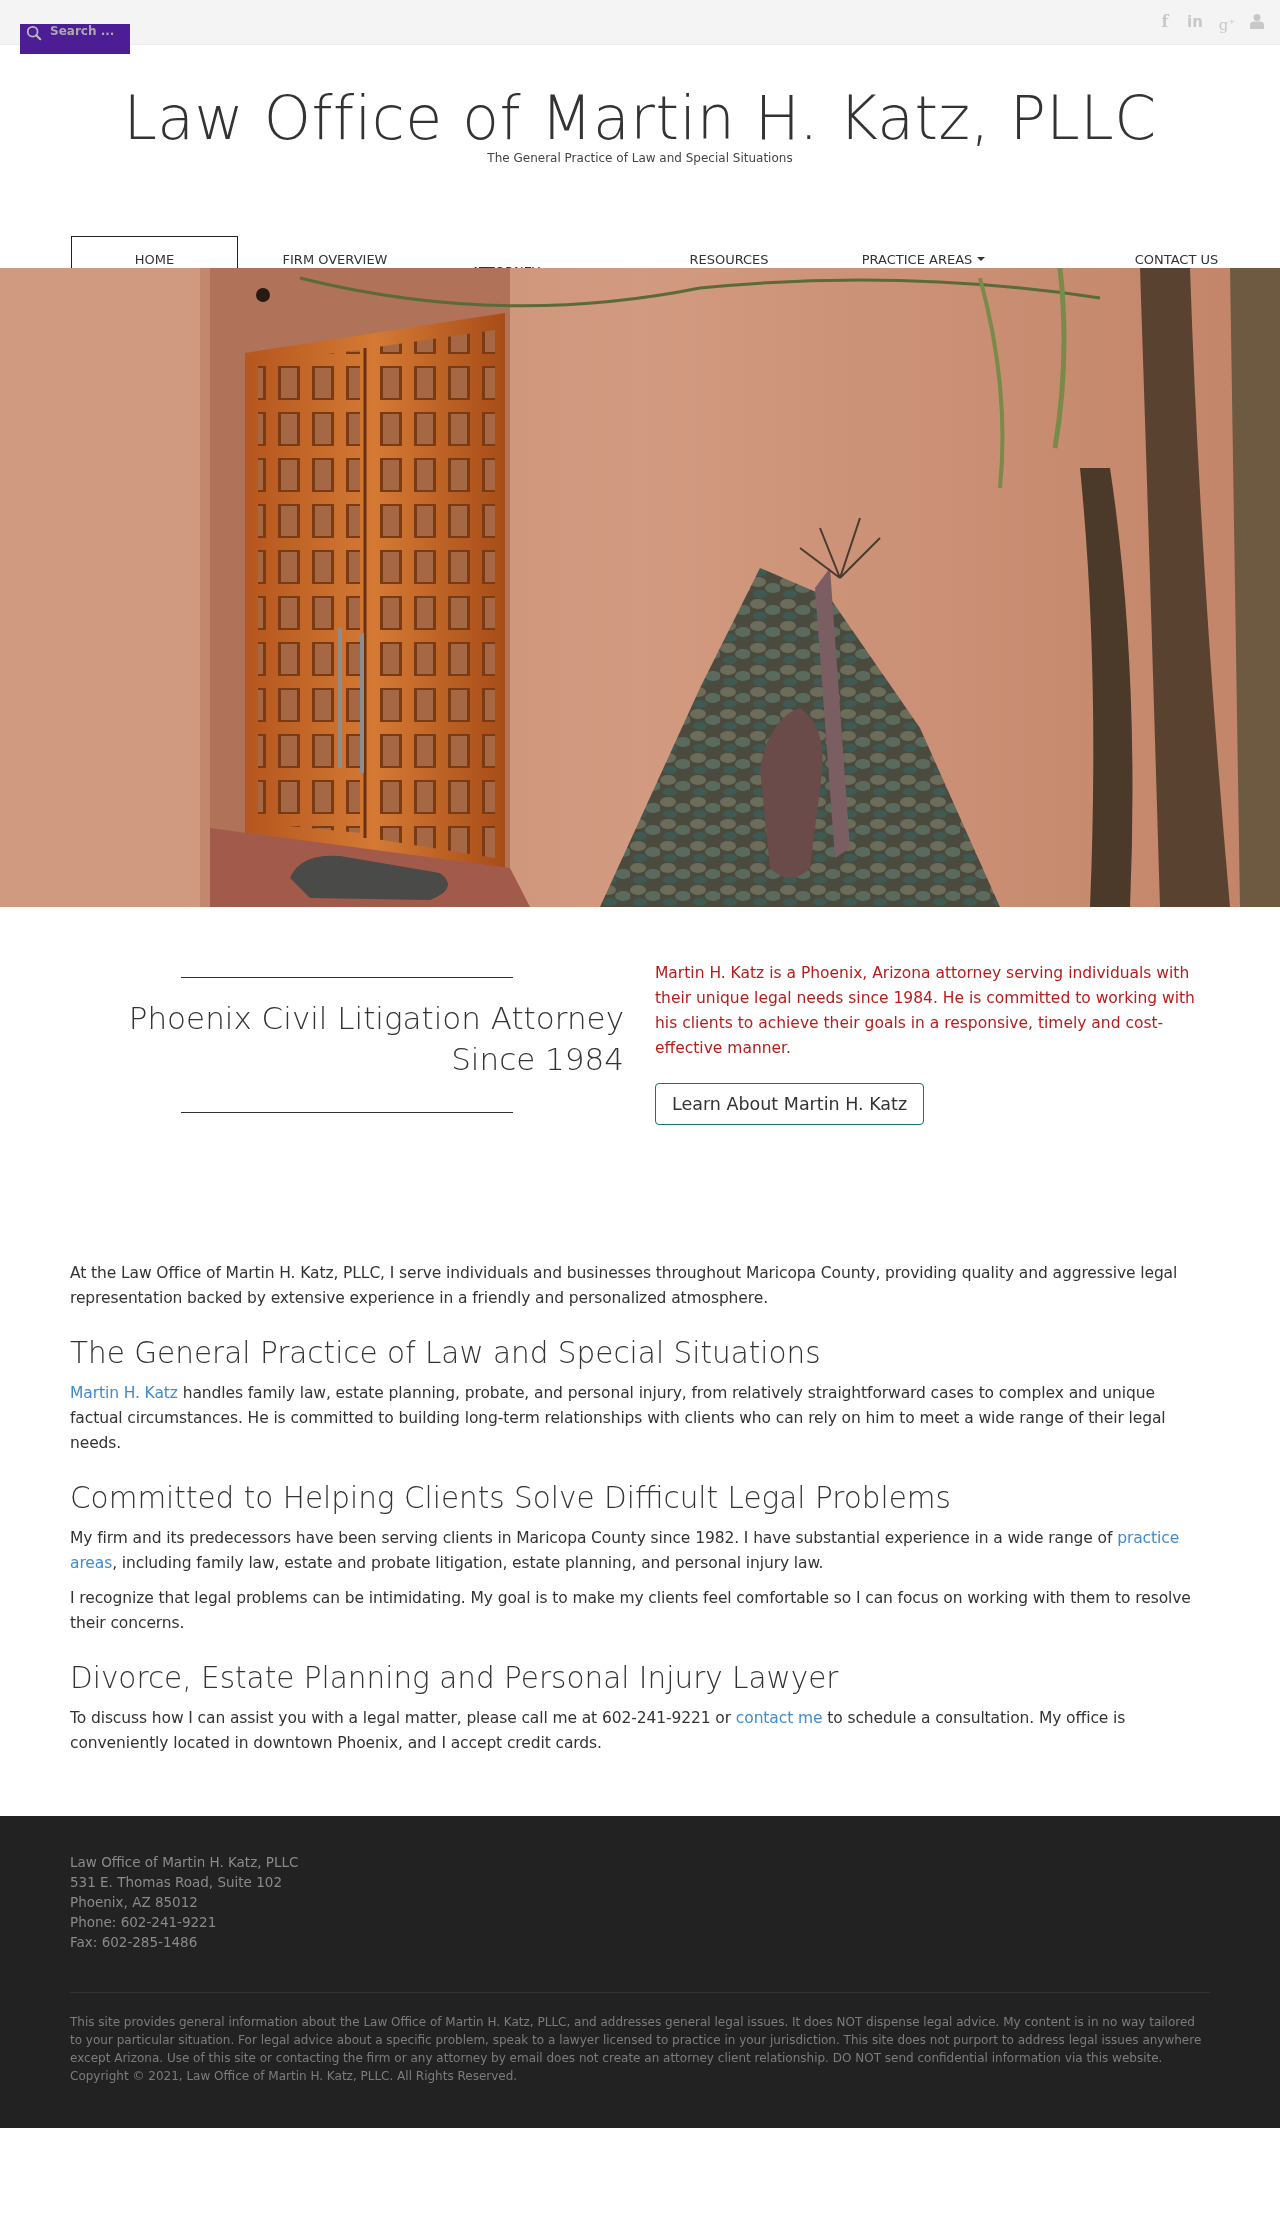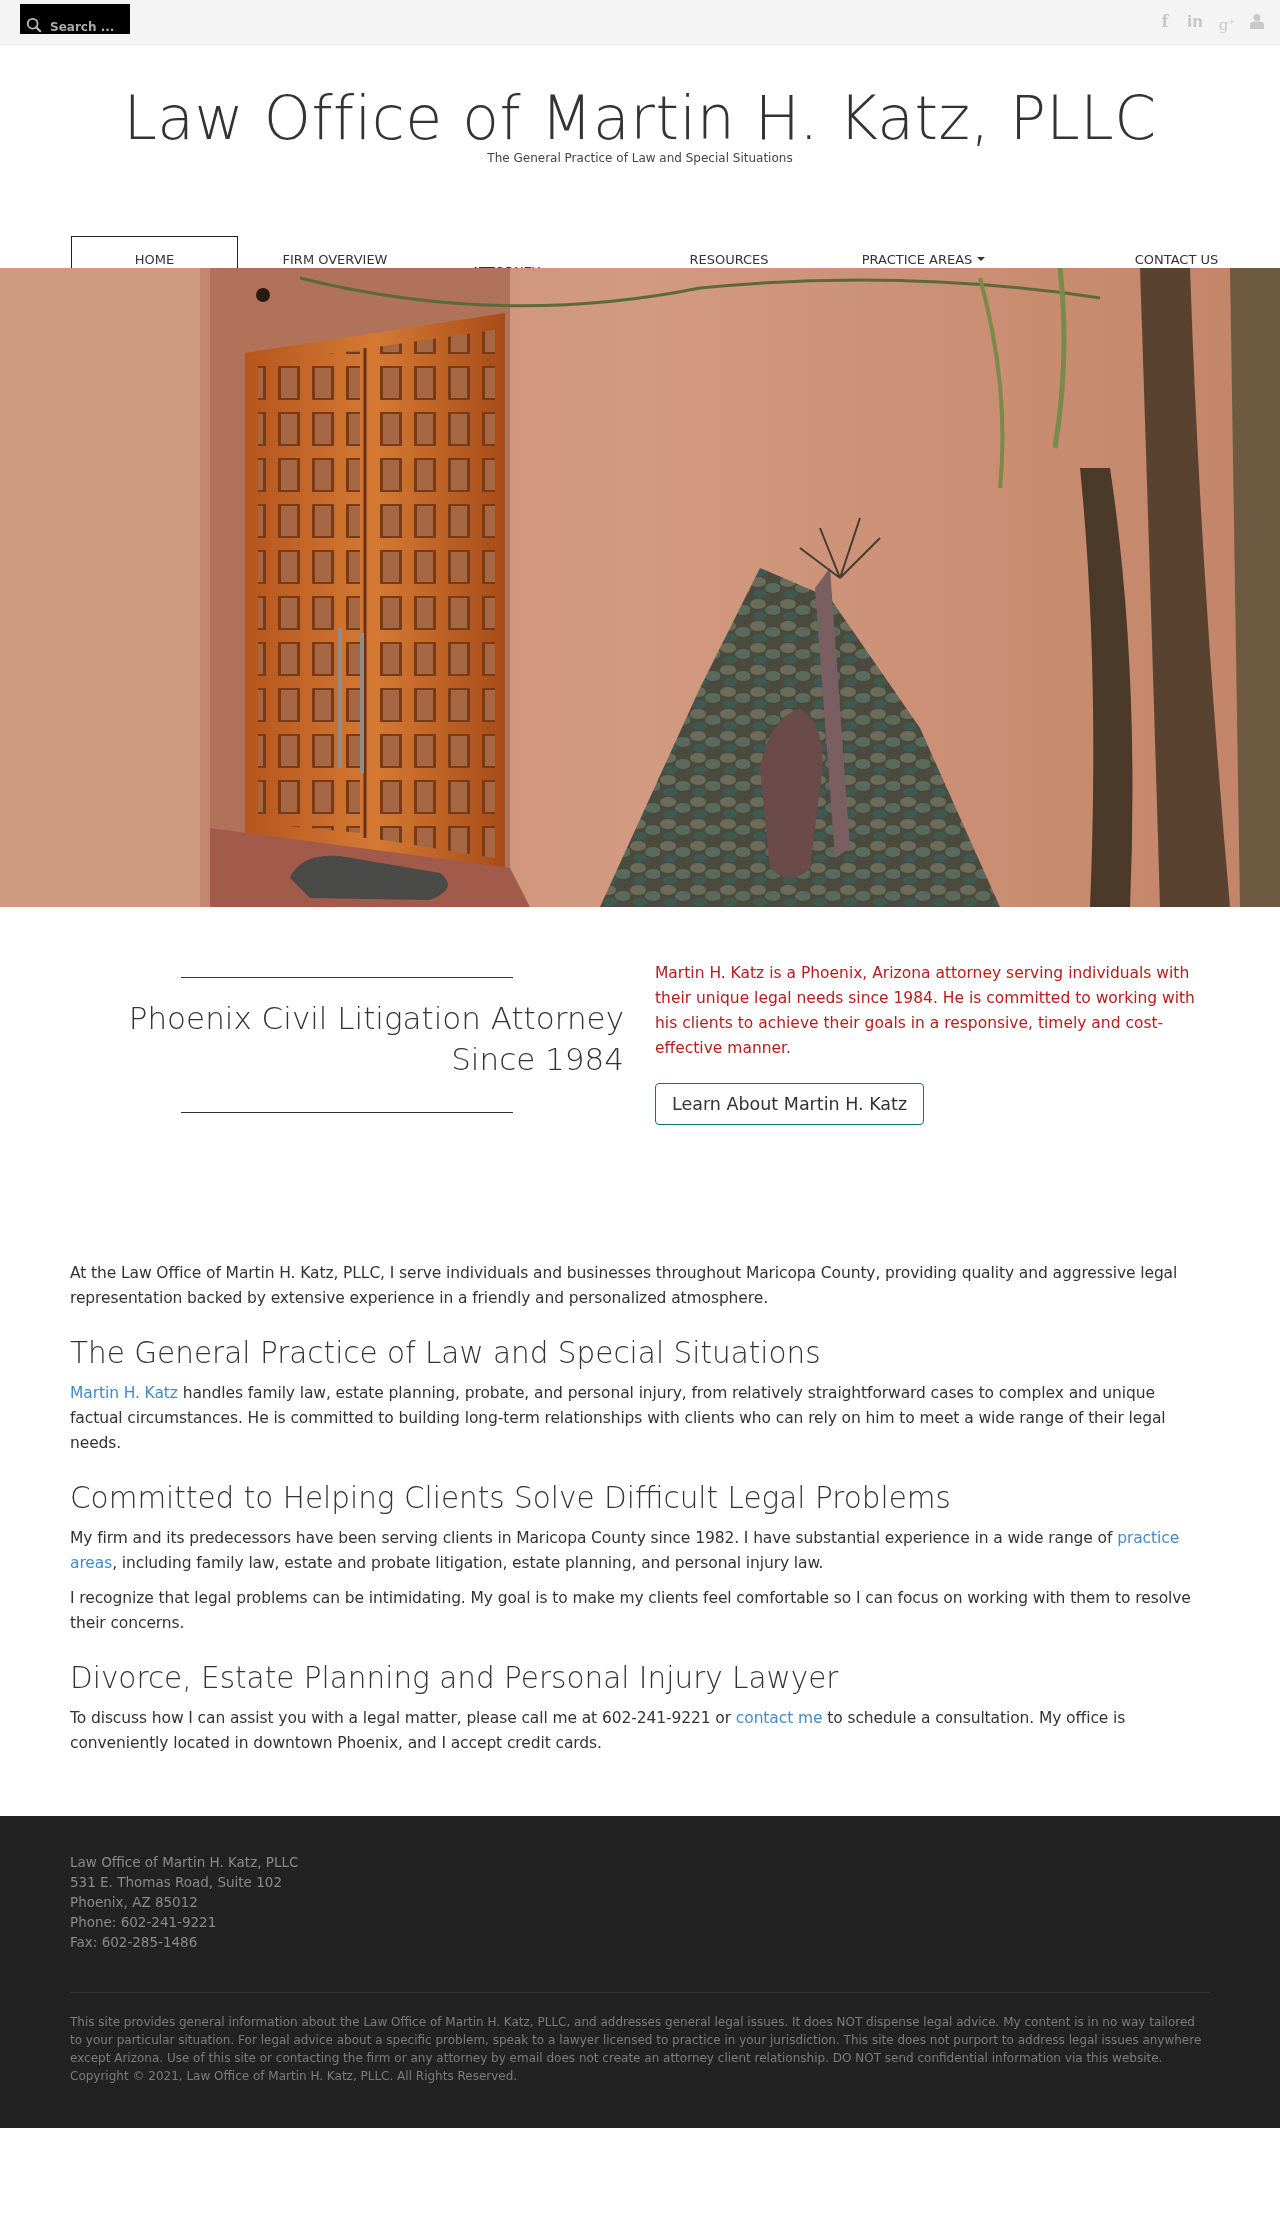--- a/index.html
+++ b/index.html
@@ -1,21 +1,21 @@
 <!DOCTYPE html>
 <html><head>
 <meta charset="utf-8">
 <style>
   * { box-sizing: border-box; margin: 0; padding: 0; }
   html, body { width: 1280px; background: #ffffff; }
   body { font-family: "DejaVu Sans", sans-serif; color: #333; }
 
   
   .topbar { height: 45px; background: #f4f4f4; border-bottom: 1px solid #ececec; position: relative; }
-  .search-box { position: absolute; left: 20px; top: 4px; width: 110px; height: 30px; background: #000000; display: flex; align-items: flex-end; padding-left: 6px; }
+  .search-box { position: absolute; left: 20px; top: 24px; width: 110px; height: 30px; background: #4c1d95; display: flex; align-items: flex-start; padding-left: 6px; }
   .search-box svg { width: 18px; height: 18px; }
   .search-box input { border: none; outline: none; background: transparent; font-family: "DejaVu Sans", sans-serif; font-size: 12px; font-weight: bold; color: #999; width: 80px; margin-left: 8px; }
   .search-box input::placeholder { color: #aaa; }
   .social { position: absolute; right: 16px; top: 13px; display: flex; gap: 14px; align-items: center; }
   .social span { display: inline-block; width: 14px; height: 18px; color: #c8c8c8; font-family: "DejaVu Serif", serif; font-weight: bold; font-size: 16px; text-align: center; line-height: 18px; }
 
   
   .header { text-align: center; padding-top: 40px; height: 180px; }
   .site-title { font-family: "DejaVu Sans", sans-serif; font-weight: 200; font-size: 60px; color: #333; letter-spacing: 0.5px; line-height: 1.1; font-stretch: condensed; }
   .site-tagline { font-size: 12px; color: #444; margin-top: 0px; }

